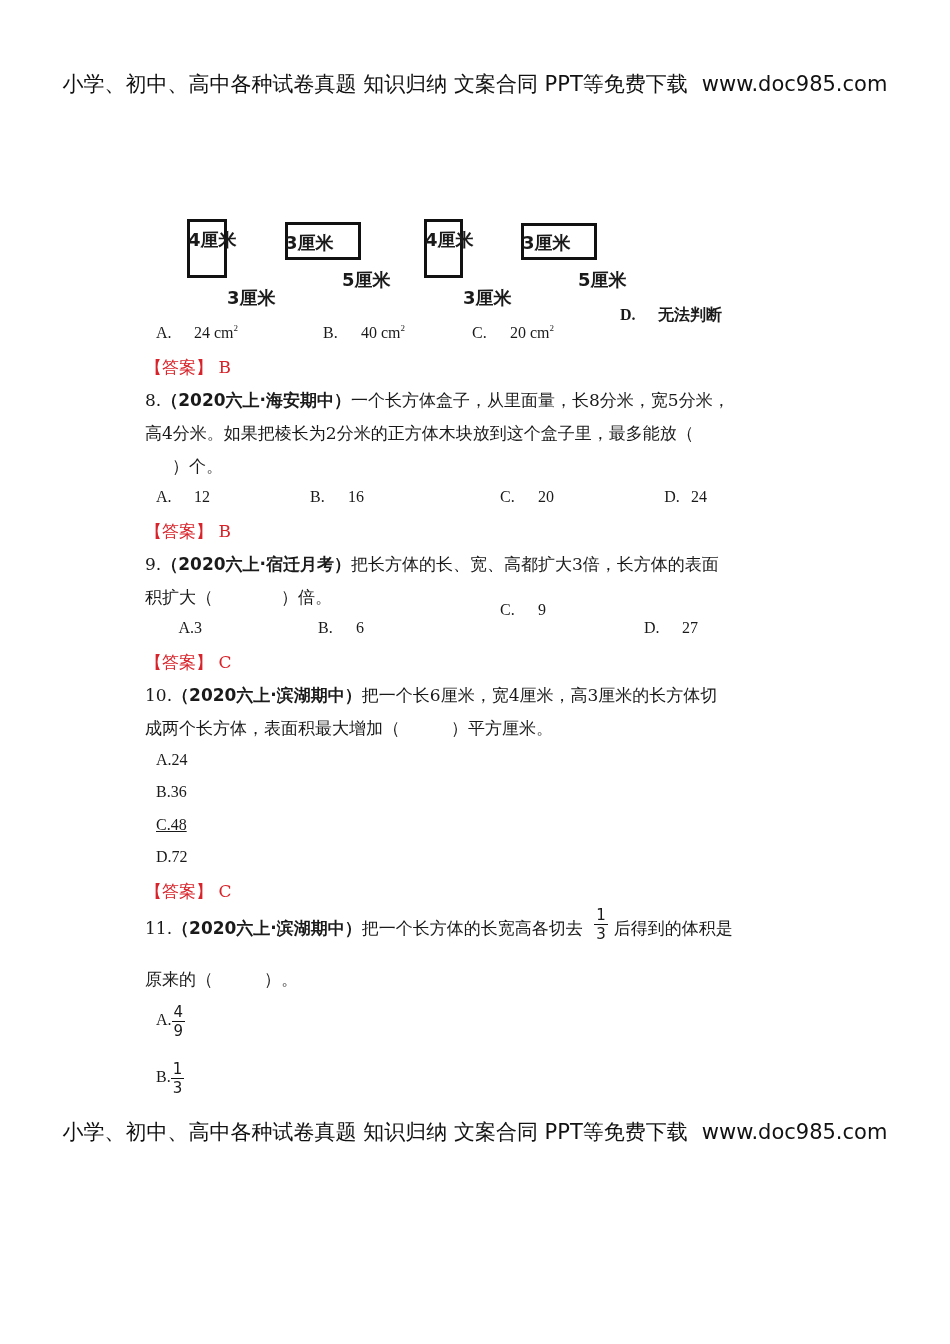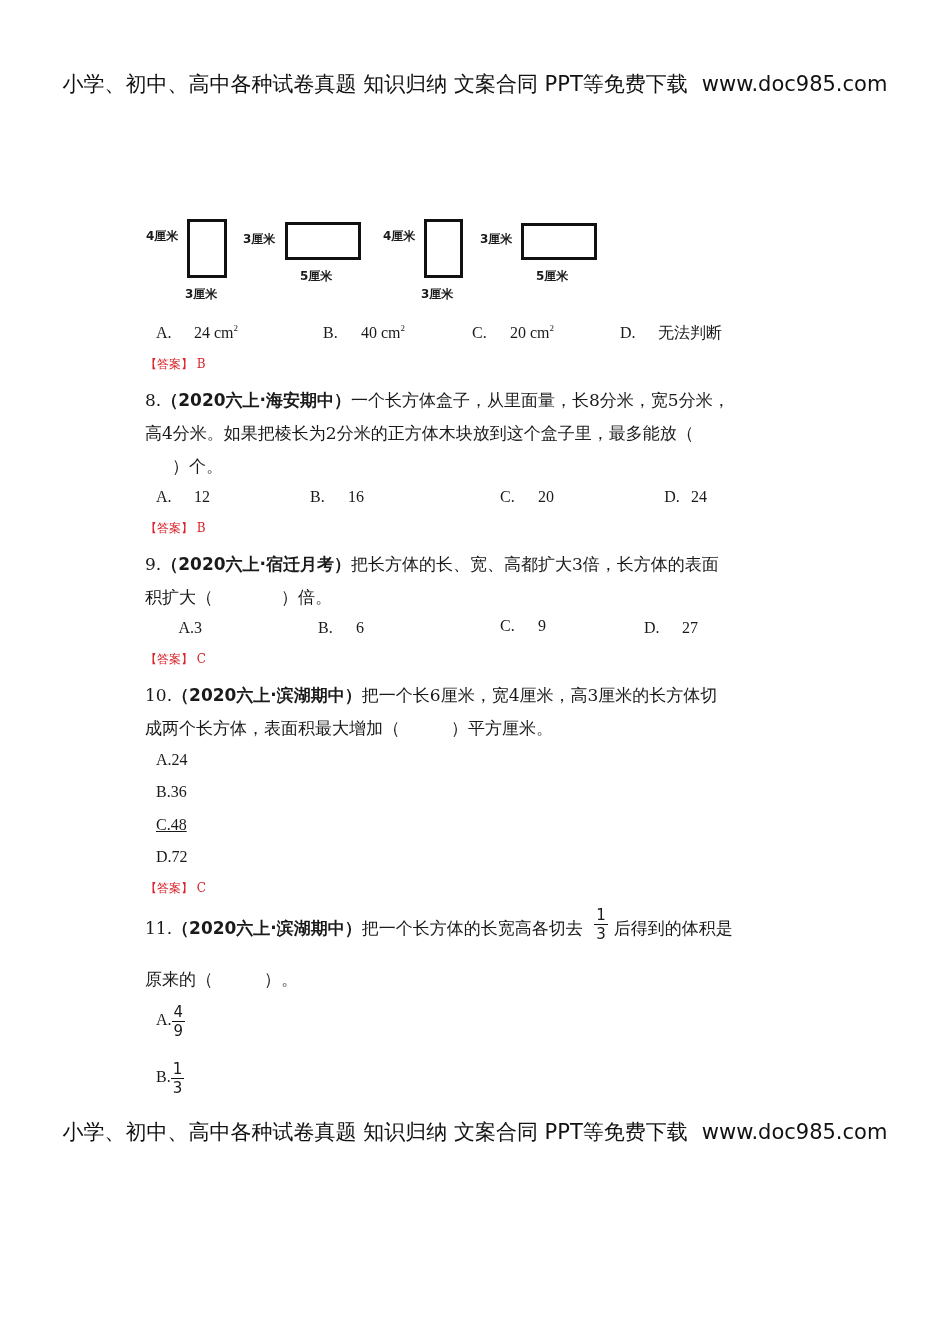--- a/index.html
+++ b/index.html
@@ -3,26 +3,26 @@
 <meta charset="utf-8">
 <style>
   html, body { margin: 0; padding: 0; background: #ffffff; }
   body { width: 950px; height: 1344px; position: relative; overflow: hidden;
          font-family: "DejaVu Serif", "Liberation Serif", serif; color: #1a1a1a; }
   .hdr { position: absolute; left: 0; width: 950px; text-align: center;
          font-family: "DejaVu Sans", "Liberation Sans", sans-serif; font-size: 21px; color: #111; letter-spacing: 0px; }
   .hdr .url { margin-left: 14px; }
   .line { position: absolute; left: 145px; font-size: 17px; white-space: nowrap; }
   .bold { font-family: "DejaVu Sans", "Liberation Sans", sans-serif; font-weight: bold; }
-  .ans { color: #d9232a; font-size: 12px; }
+  .ans { color: #d9232a; font-size: 17px; }
   .opt { position: absolute; font-size: 16px; white-space: nowrap; font-family: "Liberation Serif", "DejaVu Serif", serif; }
   .opt .lbl { display: inline-block; width: 38px; }
   sup { font-size: 9px; vertical-align: 7px; }
   .rect { position: absolute; border: 3px solid #111; box-sizing: border-box; }
-  .dlab { position: absolute; font-size: 12px; font-weight: bold; font-family: "DejaVu Sans", "Liberation Sans", sans-serif; white-space: nowrap; }
+  .dlab { position: absolute; font-size: 18px; font-weight: bold; font-family: "DejaVu Sans", "Liberation Sans", sans-serif; white-space: nowrap; margin-left: 42px; }
   .frac { display: inline-block; vertical-align: middle; text-align: center; font-family: "DejaVu Sans", "Liberation Sans", sans-serif; font-size: 15px; line-height: 18px; }
   .frac .num { display: block; border-bottom: 1px solid #111; padding: 0 2px; }
   .frac .den { display: block; padding: 0 2px; }
 </style>
 </head>
 <body>
 
 <div class="hdr" style="top:70px;">
   <span>小学、初中、高中各种试卷真题 知识归纳 文案合同 PPT等免费下载</span><span class="url">www.doc985.com</span>
 </div>
@@ -41,37 +41,37 @@
   <div class="dlab" style="left:421px; top:286px;">3厘米</div>
 
   <div class="rect" style="left:521px; top:223px; width:76px; height:37px;"></div>
   <div class="dlab" style="left:480px; top:231px;">3厘米</div>
   <div class="dlab" style="left:536px; top:268px;">5厘米</div>
 </div>
 
 <div class="opt" style="left:156px; top:323px;"><span class="lbl">A.</span><span>24 cm</span><sup>2</sup></div>
 <div class="opt" style="left:323px; top:323px;"><span class="lbl">B.</span><span>40 cm</span><sup>2</sup></div>
 <div class="opt" style="left:472px; top:323px;"><span class="lbl">C.</span><span>20 cm</span><sup>2</sup></div>
-<div class="opt" style="left:620px; top:323px;"><span class="lbl">D.</span><span>无法判断</span></div>
+<div class="opt" style="left:620px; top:305px;font-weight:bold;"><span class="lbl">D.</span><span>无法判断</span></div>
 <div class="line ans" style="top:356px;"><span>【答案】</span> <span>B</span></div>
 
 <div class="line" style="top:389px;"><span>8.</span><span class="bold">（2020六上·海安期中）</span><span>一个长方体盒子，从里面量，长8分米，宽5分米，</span></div>
 <div class="line" style="top:422px;">高4分米。如果把棱长为2分米的正方体木块放到这个盒子里，最多能放（</div>
 <div class="line" style="top:455px; left:172px;">）个。</div>
 <div class="opt" style="left:156px; top:488px;"><span class="lbl">A.</span><span>12</span></div>
 <div class="opt" style="left:310px; top:488px;"><span class="lbl">B.</span><span>16</span></div>
 <div class="opt" style="left:500px; top:488px;"><span class="lbl">C.</span><span>20</span></div>
 <div class="opt" style="left:653px; top:488px;text-align:center;"><span class="lbl">D.</span><span>24</span></div>
 <div class="line ans" style="top:520px;"><span>【答案】</span> <span>B</span></div>
 
 <div class="line" style="top:553px;"><span>9.</span><span class="bold">（2020六上·宿迁月考）</span><span>把长方体的长、宽、高都扩大3倍，长方体的表面</span></div>
 <div class="line" style="top:586px;">积扩大（　　　　）倍。</div>
 <div class="opt" style="left:156px; top:619px;text-align:right;"><span class="lbl">A.</span><span>3</span></div>
 <div class="opt" style="left:318px; top:619px;"><span class="lbl">B.</span><span>6</span></div>
-<div class="opt" style="left:500px; top:617px;"><span class="lbl">C.</span><span>9</span></div>
+<div class="opt" style="left:500px; top:601px;"><span class="lbl">C.</span><span>9</span></div>
 <div class="opt" style="left:644px; top:619px;"><span class="lbl">D.</span><span>27</span></div>
 <div class="line ans" style="top:651px;"><span>【答案】</span> <span>C</span></div>
 
 <div class="line" style="top:684px;"><span>10.</span><span class="bold">（2020六上·滨湖期中）</span><span>把一个长6厘米，宽4厘米，高3厘米的长方体切</span></div>
 <div class="line" style="top:717px;">成两个长方体，表面积最大增加（　　　）平方厘米。</div>
 <div class="opt" style="left:156px; top:751px;">A.24</div>
 <div class="opt" style="left:156px; top:783px;">B.36</div>
 <div class="opt" style="left:156px; top:816px;text-decoration:underline;">C.48</div>
 <div class="opt" style="left:156px; top:848px;">D.72</div>
 <div class="line ans" style="top:880px;"><span>【答案】</span> <span>C</span></div>

